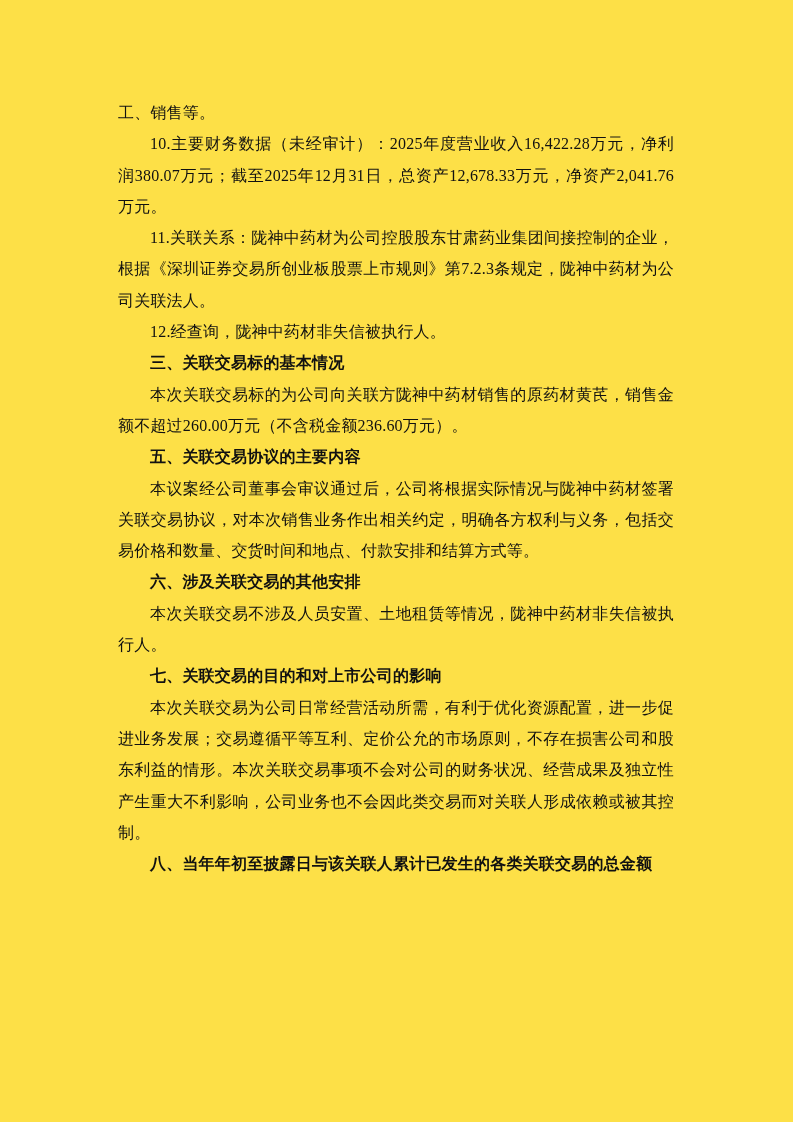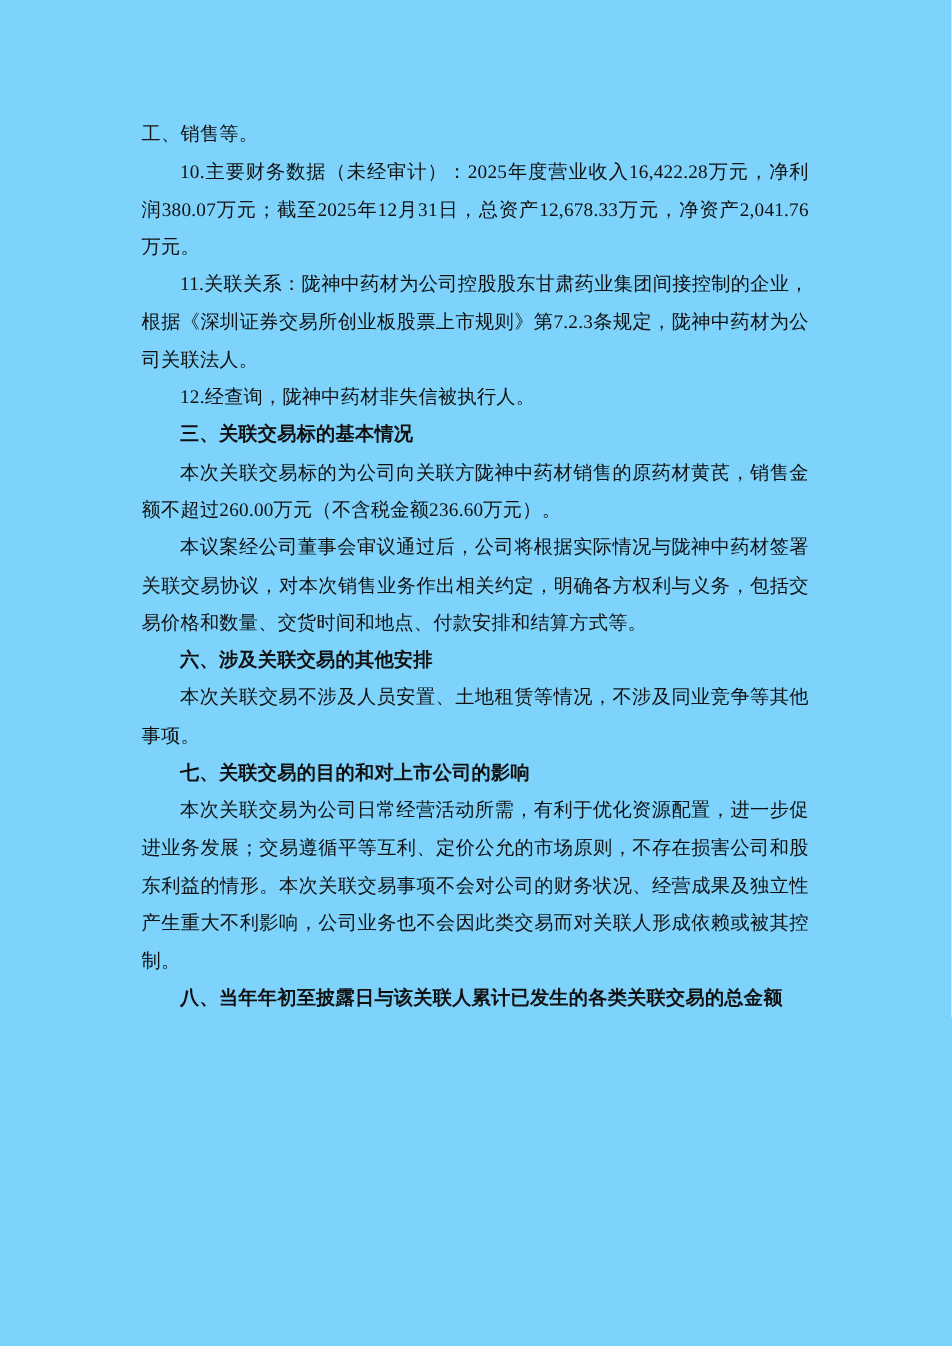--- a/index.html
+++ b/index.html
@@ -12,21 +12,21 @@
     position: relative;
     overflow: hidden;
     font-family: "Liberation Serif", "DejaVu Serif", serif;
     color: #111111;
   }
   .page {
     position: absolute;
     left: 0; top: 0;
     width: 793px;
     height: 1122px;
-    background: #7dd3fc;
+    background: #fde047;
   }
   .content {
     position: absolute;
     left: 118px;
     top: 97px;
     width: 556px;
   }
   .content p, .content h2 {
     font-size: 16px;
     line-height: 31.3px;
@@ -56,20 +56,21 @@
 <body>
 
 <div class="page">
   <div class="content">
     <p class="cont">工、销售等。</p>
     <p class="para">10.主要财务数据（未经审计）：2025年度营业收入16,422.28万元，净利润380.07万元；截至2025年12月31日，总资产12,678.33万元，净资产2,041.76万元。</p>
     <p class="para">11.关联关系：陇神中药材为公司控股股东甘肃药业集团间接控制的企业，根据《深圳证券交易所创业板股票上市规则》第7.2.3条规定，陇神中药材为公司关联法人。</p>
     <p class="para">12.经查询，陇神中药材非失信被执行人。</p>
     <h2 class="hd">三、关联交易标的基本情况</h2>
     <p class="para">本次关联交易标的为公司向关联方陇神中药材销售的原药材黄芪，销售金额不超过260.00万元（不含税金额236.60万元）。</p>
+    <h2 class="hd">五、关联交易协议的主要内容</h2>
     <p class="para">本议案经公司董事会审议通过后，公司将根据实际情况与陇神中药材签署关联交易协议，对本次销售业务作出相关约定，明确各方权利与义务，包括交易价格和数量、交货时间和地点、付款安排和结算方式等。</p>
     <h2 class="hd">六、涉及关联交易的其他安排</h2>
-    <p class="para">本次关联交易不涉及人员安置、土地租赁等情况，不涉及同业竞争等其他事项。</p>
+    <p class="para">本次关联交易不涉及人员安置、土地租赁等情况，陇神中药材非失信被执行人。</p>
     <h2 class="hd">七、关联交易的目的和对上市公司的影响</h2>
     <p class="para">本次关联交易为公司日常经营活动所需，有利于优化资源配置，进一步促进业务发展；交易遵循平等互利、定价公允的市场原则，不存在损害公司和股东利益的情形。本次关联交易事项不会对公司的财务状况、经营成果及独立性产生重大不利影响，公司业务也不会因此类交易而对关联人形成依赖或被其控制。</p>
     <h2 class="hd">八、当年年初至披露日与该关联人累计已发生的各类关联交易的总金额</h2>
   </div>
 </div>
 
 </body></html>

